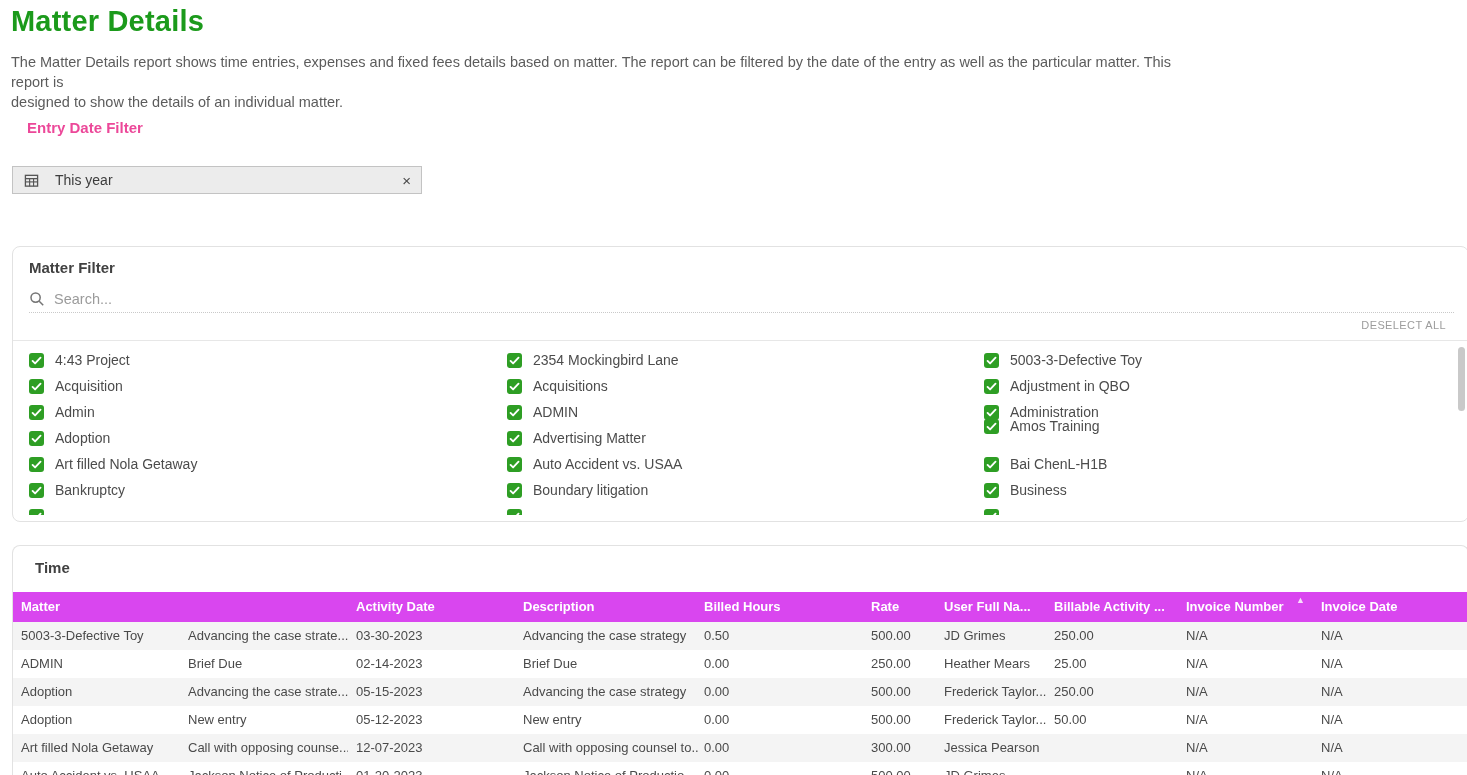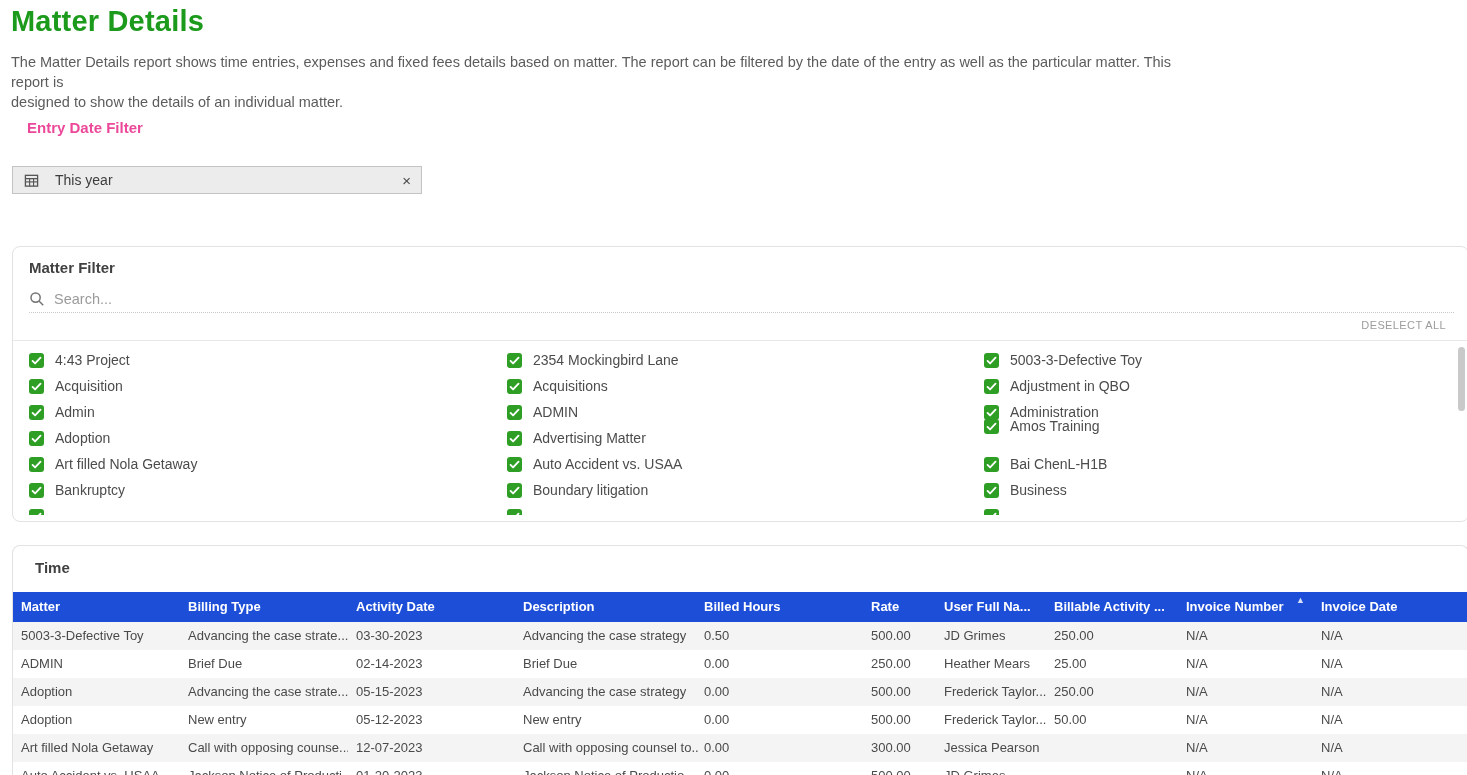--- a/index.html
+++ b/index.html
@@ -62,21 +62,21 @@
   .mf-list { position:absolute; left:0; right:0; top:94px; height:174px; overflow:hidden; }
   .mf-item { position:absolute; height:26px; display:flex; align-items:center; cursor:pointer; }
   .cbx { width:15px; height:15px; display:inline-flex; }
   .mf-label { margin-left:11px; font-size:14px; color:#4c4c4c; white-space:nowrap; }
   .mf-scrollthumb {
     position:absolute; right:3px; top:6px; width:7px; height:64px;
     background:#c9c9c9; border-radius:4px; cursor:pointer;
   }
   
   #time-heading { left:22px; top:13px; }
-  .thead { position:absolute; left:0; right:0; top:46px; height:30px; background:#1d4ed8; }
+  .thead { position:absolute; left:0; right:0; top:46px; height:30px; background:#d946ef; }
   .th {
     position:absolute; top:0; height:30px; line-height:30px;
     font-size:13px; font-weight:700; color:#fff; white-space:nowrap; cursor:pointer;
   }
   .sort-arrow { position:absolute; top:3px; font-size:9px; color:rgba(255,255,255,.82); cursor:pointer; }
   .tbody { position:absolute; left:0; right:0; top:76px; }
   .trow { position:relative; height:28px; background:#fff; }
   .trow.alt { background:#f4f4f4; }
   .td {
     position:absolute; top:0; height:28px; line-height:28px;
@@ -316,21 +316,20 @@
           </span>
           <span class="mf-label"></span>
         </div>
       </div>
   </div>
 
   <div class="panel" id="time-panel">
     <div class="panel-heading" id="time-heading">Time</div>
     <div class="thead" id="time-thead">
         <div class="th" style="left: 8px; width: 160px;">Matter</div>
-        <div class="th" style="left: 175px; width: 160px;">Billing Type</div>
         <div class="th" style="left: 343px; width: 160px;">Activity Date</div>
         <div class="th" style="left: 510px; width: 175px;">Description</div>
         <div class="th" style="left: 691px; width: 160px;">Billed Hours</div>
         <div class="th" style="left: 858px; width: 66px;">Rate</div>
         <div class="th" style="left: 931px; width: 104px;">User Full Na...</div>
         <div class="th" style="left: 1041px; width: 126px;">Billable Activity ...</div>
         <div class="th" style="left: 1173px; width: 128px;">Invoice Number</div>
         <div class="sort-arrow" style="left: 1283px;">▲</div>
         <div class="th" style="left: 1308px; width: 146px;">Invoice Date</div>
       </div>

